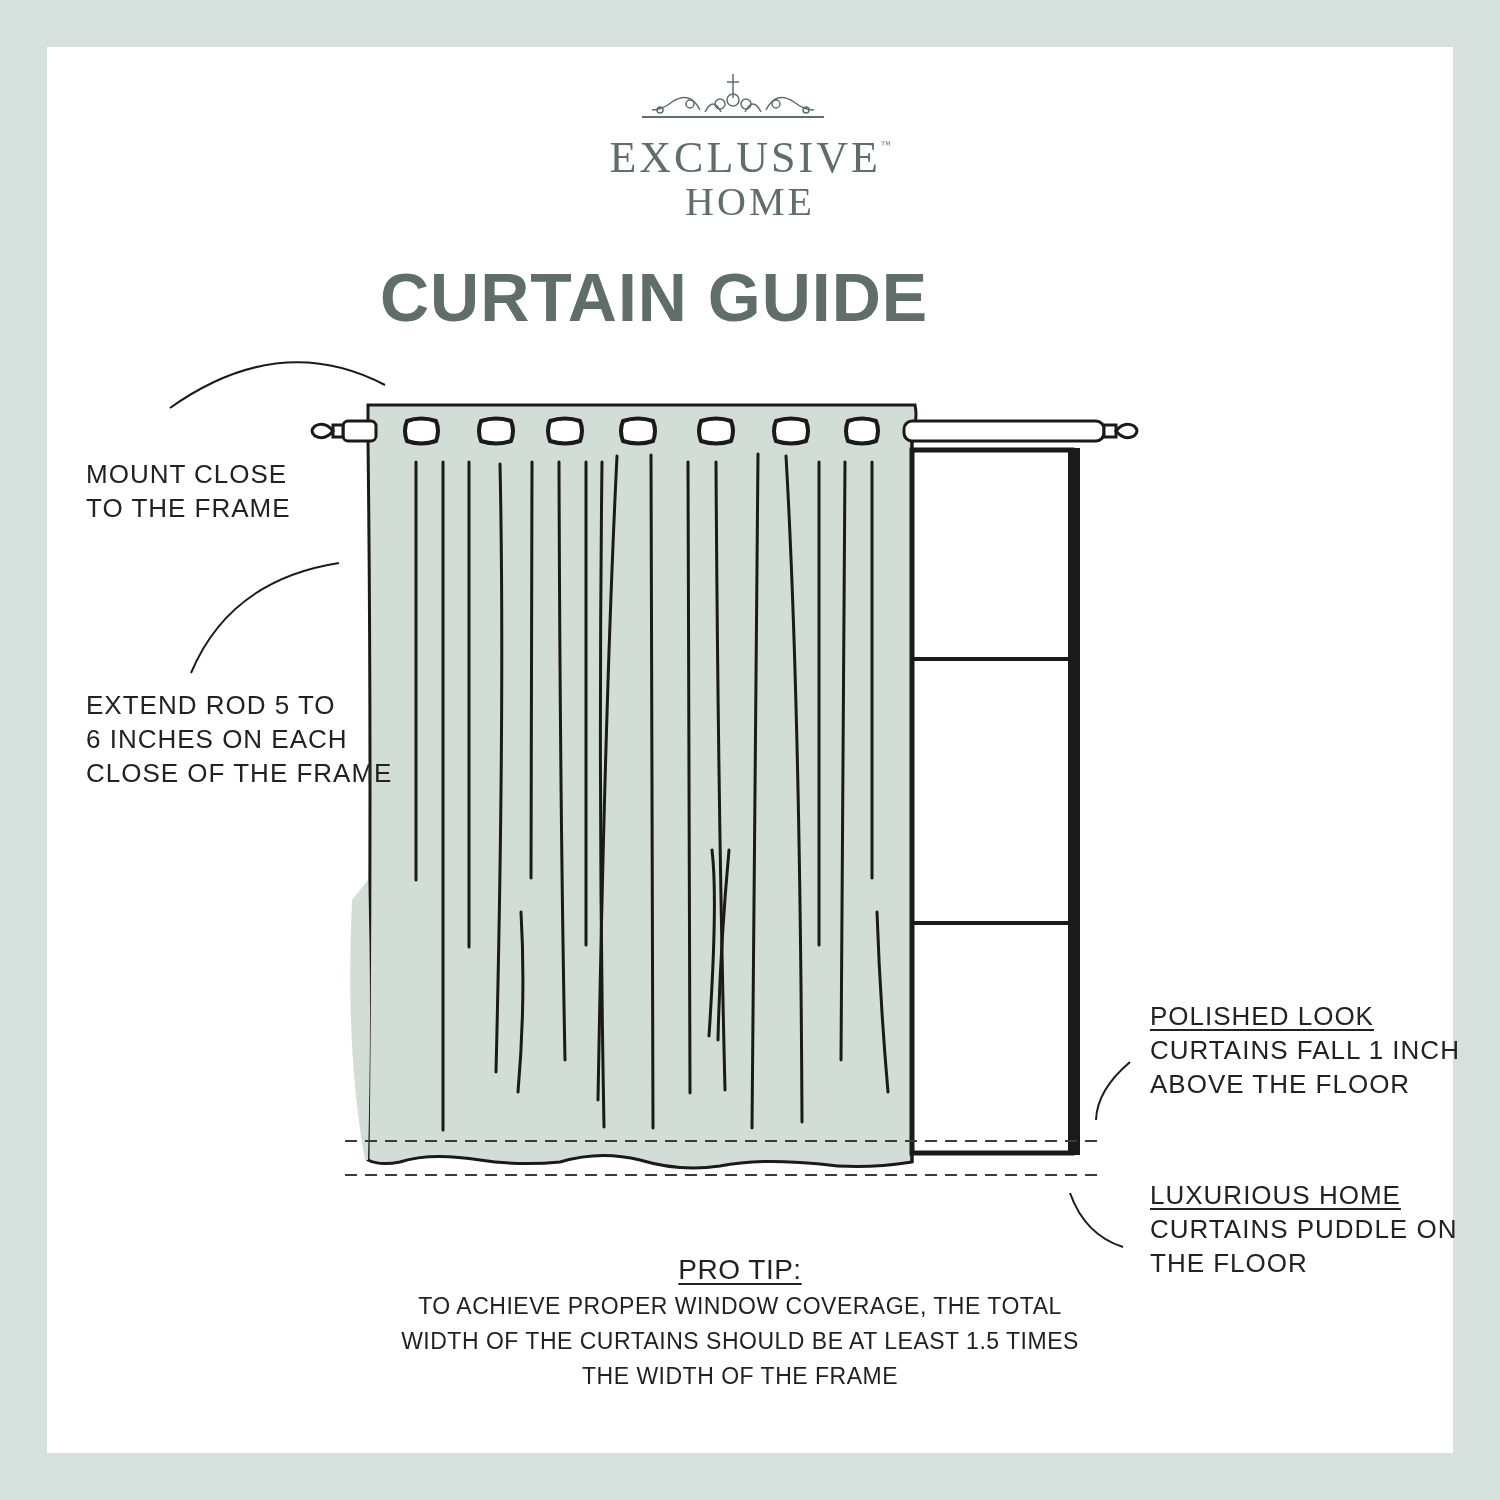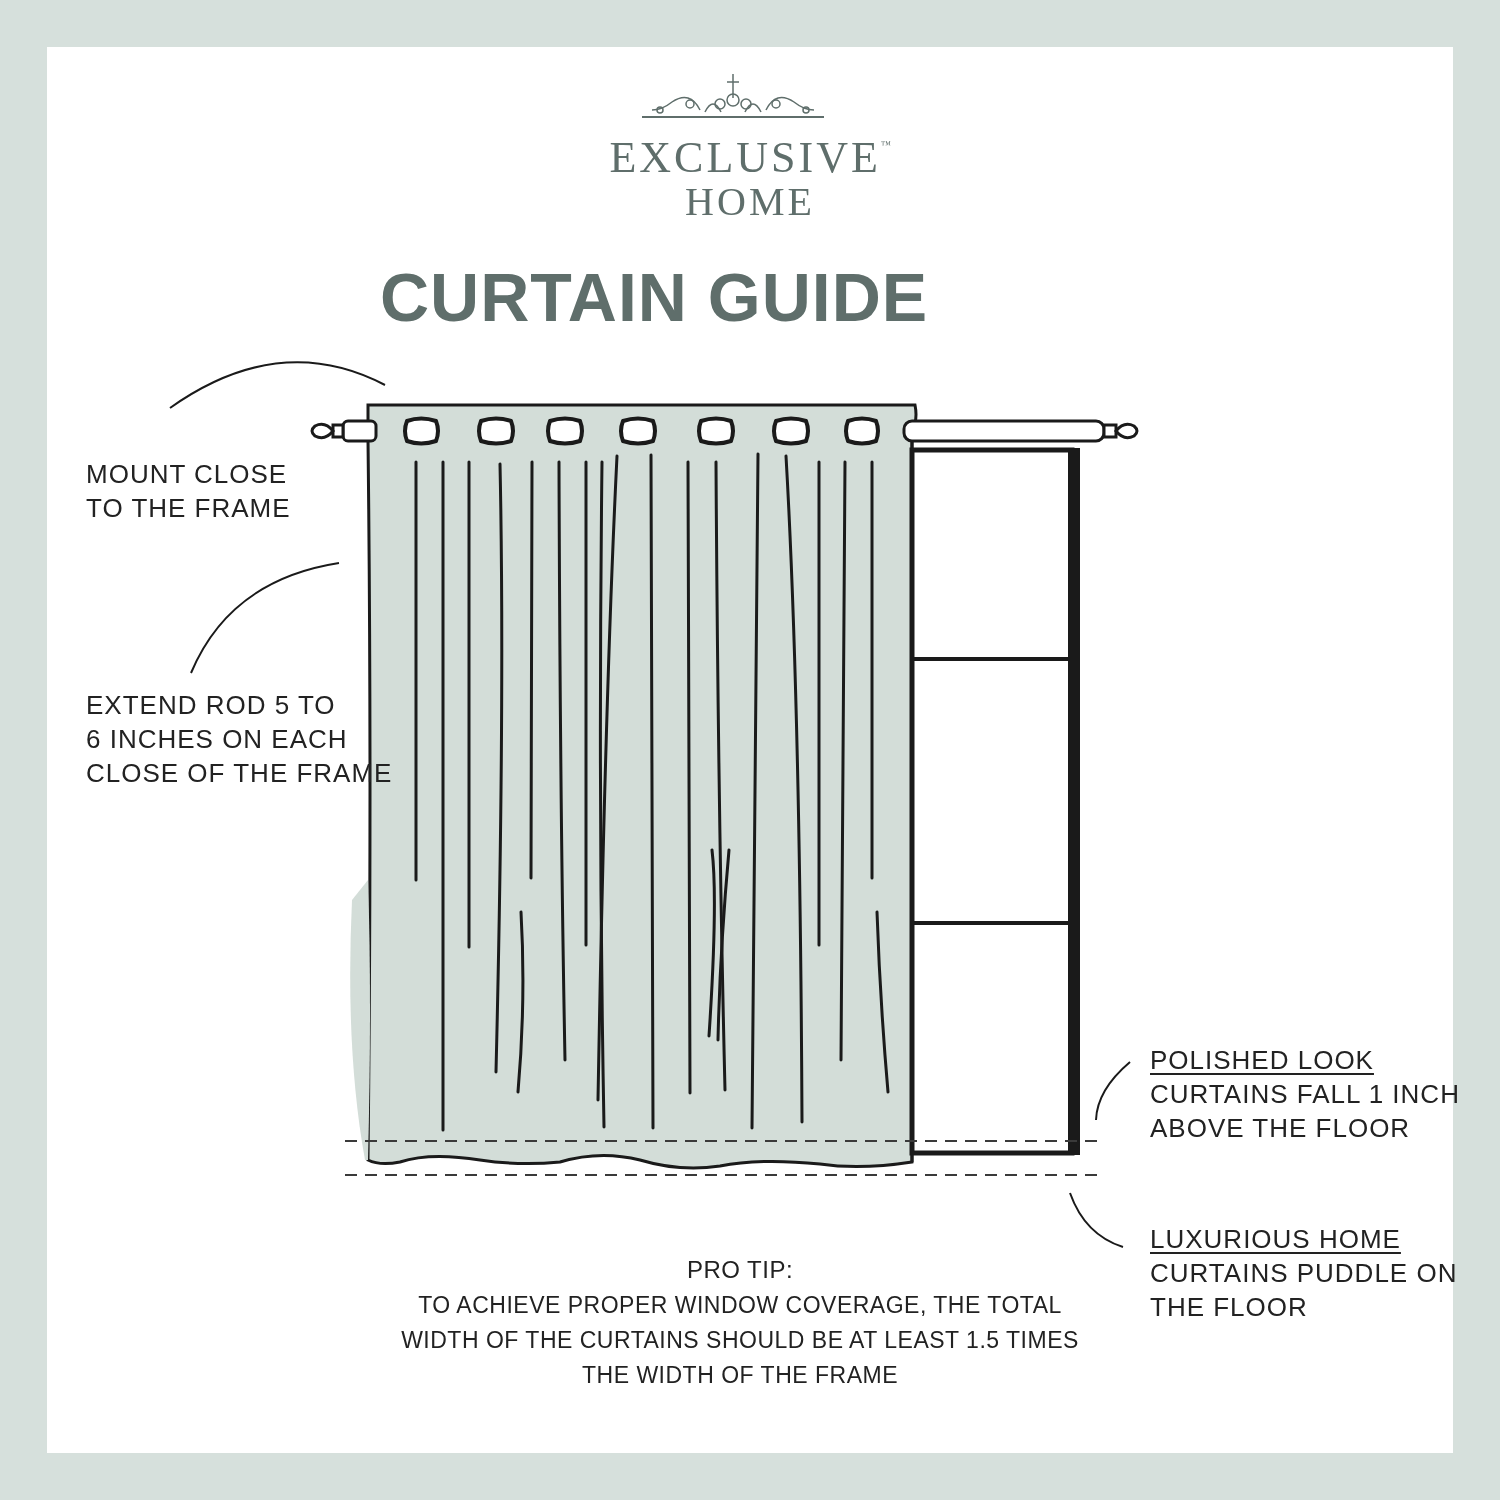--- a/index.html
+++ b/index.html
@@ -29,30 +29,30 @@
     .brand-line2 { top: 182px; font-size: 40px; }
     .tm { font-size: 10px; vertical-align: top; letter-spacing: 0; position: relative; top: 4px; }
     .title {
       left: 380px; width: 740px; top: 258px; text-align: left;
       font-size: 68px; font-weight: bold; color: #5f6e6b; letter-spacing: 1px;
     }
     .label {
       font-size: 26px; letter-spacing: 1px; line-height: 34px; color: #222;
     }
     .label .line { display: block; white-space: nowrap; }
-    .label .heading { display: block; text-decoration: underline; text-underline-offset: 4px; white-space: nowrap; margin-top: 44px; }
+    .label .heading { display: block; text-decoration: underline; text-underline-offset: 4px; white-space: nowrap; }
     .lbl-mount { left: 86px; top: 457px; }
     .lbl-extend { left: 86px; top: 688px; }
     .lbl-polished { left: 1150px; top: 999px; }
     .lbl-luxurious { left: 1150px; top: 1178px; }
     .protip {
       left: 360px; width: 760px; top: 1252px; text-align: center;
       font-size: 23px; letter-spacing: 0.5px; color: #222; line-height: 35px;
     }
-    .protip .heading { display: inline-block; text-underline-offset: 4px; margin-bottom: 0; font-size: 24px; }
+    .protip .heading { display: inline-block; text-decoration: underline; text-underline-offset: 4px; margin-bottom: 0; font-size: 28px; }
     .protip .line { display: block; white-space: nowrap; }
     svg.diagram { position: absolute; left: 0; top: 0; }
   </style>
 </head>
 <body>
 
 <div class="panel"></div>
 
 <svg class="diagram" width="1500" height="1500" viewBox="0 0 1500 1500">
 

